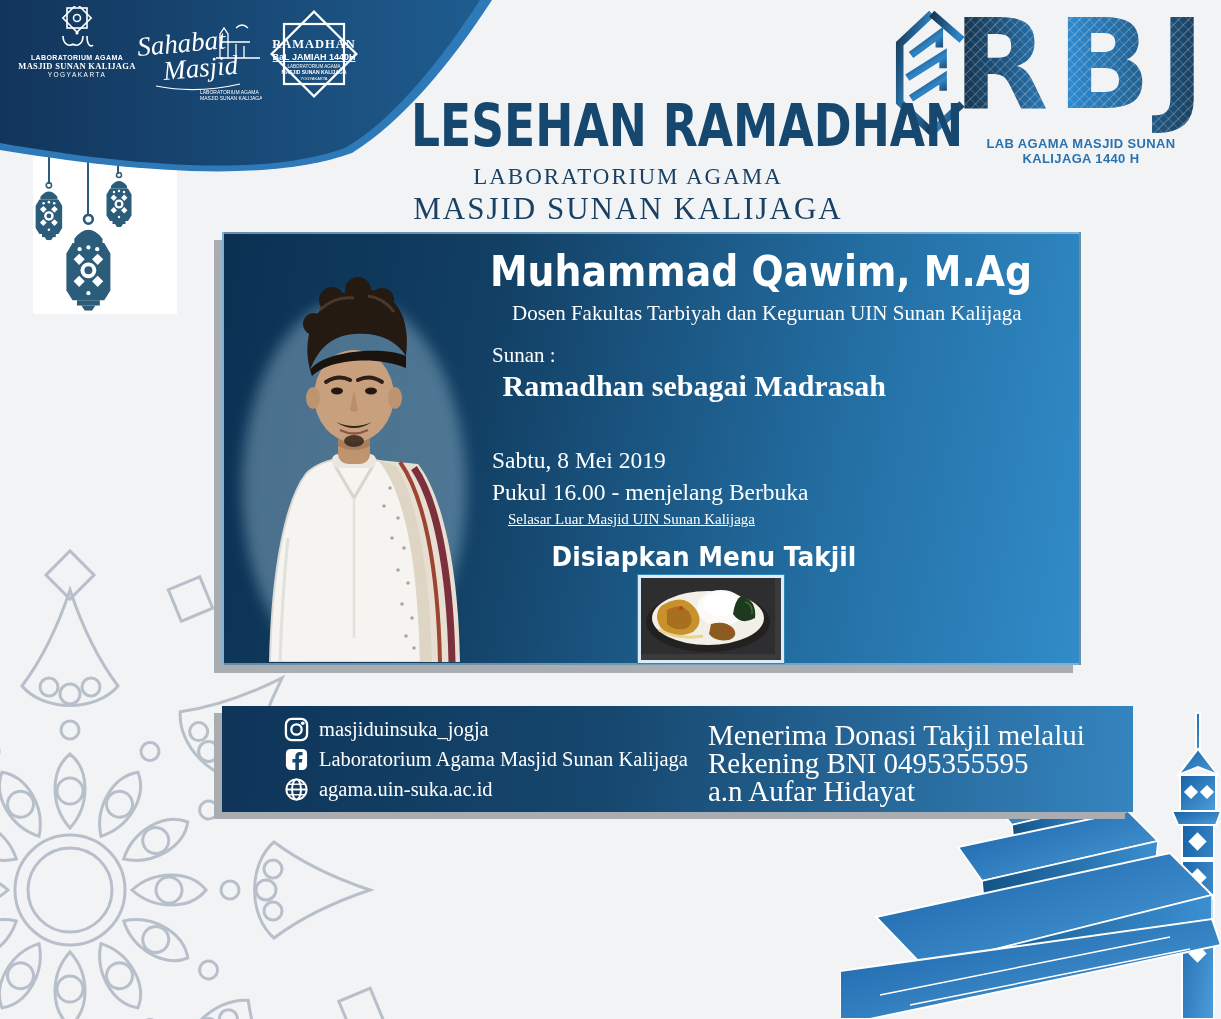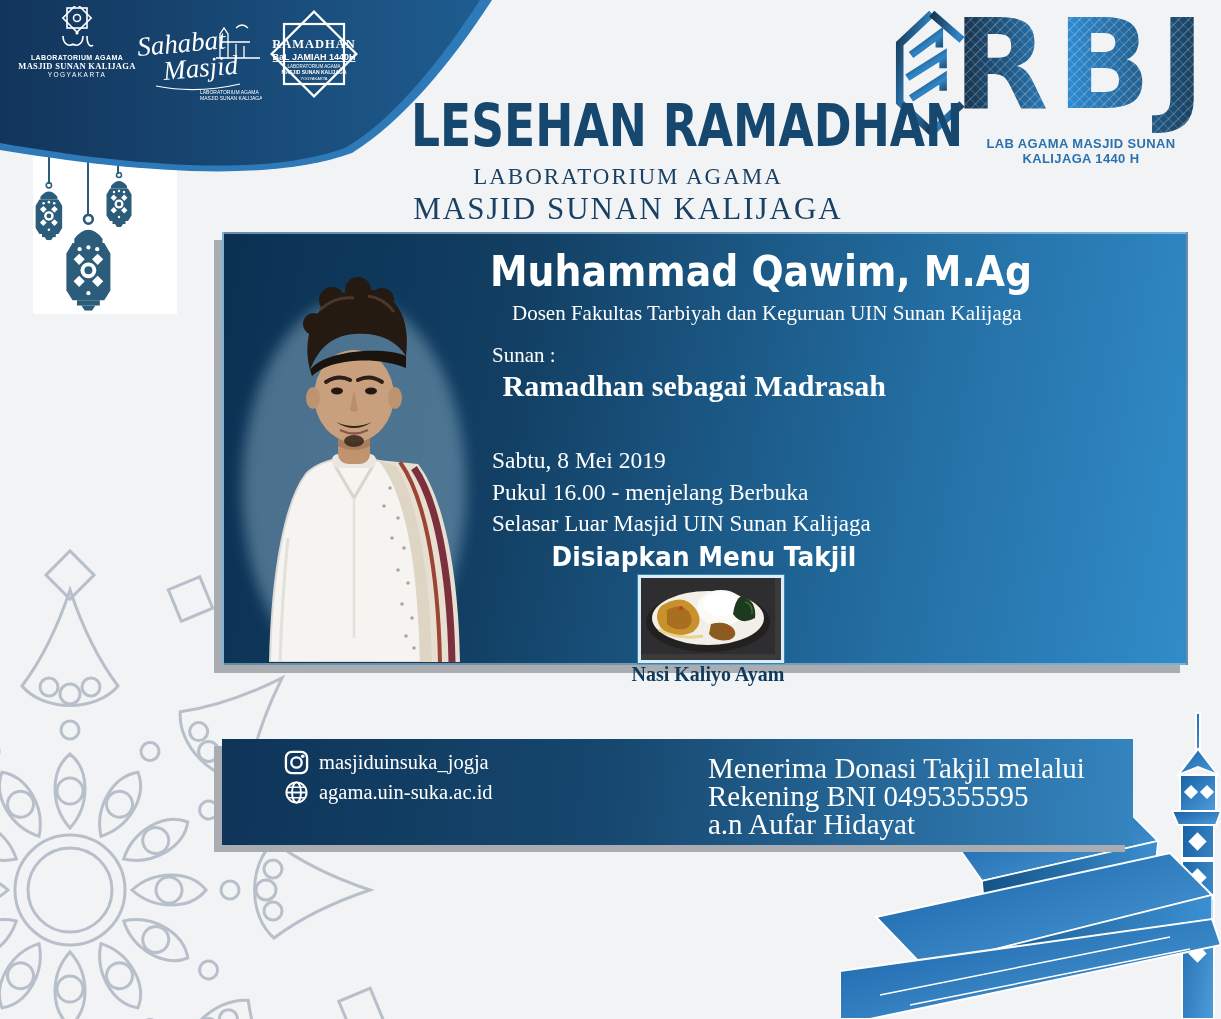--- a/index.html
+++ b/index.html
@@ -27,44 +27,44 @@
   .rbj-letters{left:950px;top:0px;width:266px;height:138px;z-index:3;}
   .rbj-subtitle{left:946px;top:136px;width:270px;text-align:center;font-size:13.5px;font-weight:bold;
     color:#2a72ae;letter-spacing:.4px;z-index:3;transform:scaleX(.96);transform-origin:center;}
   
   .title-block{left:342px;top:92px;width:572px;text-align:center;z-index:3;}
   .title-main{display:inline-block;font-family:"DejaVu Sans",sans-serif;font-weight:bold;font-size:57px;
     color:#16476e;letter-spacing:0px;transform:scale(.8,1.02);transform-origin:center top;white-space:nowrap;}
   .title-sub1{font-family:"Liberation Serif",serif;font-size:23px;color:#1a4064;letter-spacing:2px;margin-top:6px;}
   .title-sub2{font-family:"Liberation Serif",serif;font-size:31px;color:#1a4064;letter-spacing:2px;margin-top:1px;}
   
-  .card{left:222px;top:232px;width:966px;height:433px;z-index:3;
+  .card{left:222px;top:232px;width:859px;height:433px;z-index:3;
     background:linear-gradient(100deg,#0a3152 0%,#123f63 30%,#2470a5 72%,#318cc9 100%);
     box-shadow:-8px 8px 0 0 #a9adb2;border:2px solid rgba(188,215,234,.55);box-sizing:border-box;}
   .person{left:228px;top:238px;width:252px;height:424px;z-index:4;}
   .card-text{position:absolute;left:266px;top:13px;width:522px;height:407px;color:#fff;}
   .speaker-name{position:absolute;left:0;top:0;font-size:42px;font-weight:bold;white-space:nowrap;
     transform:scaleX(.9);transform-origin:left top;font-family:"DejaVu Sans",sans-serif;}
   .speaker-role{position:absolute;left:2px;top:54px;font-size:21px;white-space:nowrap;margin-left:20px;}
   .tema-label{position:absolute;left:2px;top:96px;font-size:21px;}
   .tema-1{position:absolute;left:0;top:122px;width:396px;text-align:right;font-size:30px;font-weight:bold;}
   .tema-2{position:absolute;left:0;top:158px;width:396px;text-align:center;font-size:30px;font-weight:bold;}
   .detail-date{position:absolute;left:2px;top:200px;font-size:23.5px;}
   .detail-time{position:absolute;left:2px;top:232px;font-size:23.5px;}
-  .detail-venue{position:absolute;left:2px;top:264px;font-size:23px;}
+  .detail-venue{position:absolute;left:18px;top:264px;font-size:15px;text-decoration:underline;}
   .menu-head{position:absolute;left:0;top:294px;width:428px;text-align:center;font-size:27px;font-weight:bold;
     font-family:"DejaVu Sans",sans-serif;transform:scaleX(.92);transform-origin:center;}
   .food{position:absolute;left:148px;top:328px;width:140px;height:82px;border:3px solid #d9ecf8;
     outline:1px solid #2f86b9;background:#3a3a3a;overflow:hidden;}
   .menu-caption{position:absolute;left:0;top:416px;width:436px;text-align:center;font-size:20px;
     font-weight:bold;color:#0e3a5c;}
   
   .footer-bar{left:222px;top:706px;width:911px;height:106px;z-index:3;
     background:linear-gradient(95deg,#0e3458 0%,#16476e 42%,#3585c0 100%);
-    box-shadow:-8px 7px 0 0 #a9adb2;color:#fff;margin-top:33px;}
+    box-shadow:-8px 7px 0 0 #a9adb2;color:#fff;}
   .social{position:absolute;left:62px;top:8px;}
   .social-row{display:flex;align-items:center;height:30px;}
   .social-row svg{width:25px;height:25px;margin-right:10px;flex:none;}
   .social-label{font-size:20.5px;white-space:nowrap;}
   .donation{position:absolute;left:486px;top:15px;font-size:29px;line-height:28px;}
   
   .mandala{left:-280px;top:540px;width:700px;height:700px;z-index:0;}
   .mosque{left:840px;top:705px;width:381px;height:314px;z-index:1;}
 </style>
 </head>
@@ -327,21 +327,20 @@
           <path d="M100,18 q16,4 14,22 q-14,8 -22,-4 q2,-14 8,-18" fill="#1d3a1e"></path>
           <path d="M104,24 q8,2 7,12" stroke="#3c6b32" fill="none" stroke-width="1.5"></path>
           <path d="M20,28 q22,-14 34,2 q10,14 -2,24 q-20,8 -32,-4 q-8,-12 0,-22" fill="#c9912c"></path>
           <path d="M26,32 q14,-8 22,2 q6,10 -2,16 q-12,4 -20,-4" fill="#a86f1e"></path>
           <path d="M70,46 q14,-4 22,4 q6,8 -4,12 q-14,2 -20,-6" fill="#8a5c20"></path>
           <circle cx="40" cy="30" r="2" fill="#c23b2a"></circle>
             <circle cx="88" cy="52" r="2" fill="#c23b2a"></circle>
           <path d="M18,52 q20,10 44,6" stroke="#e8d48a" fill="none" stroke-width="3"></path>
         </svg>
       </div>
-      <div class="menu-caption">Nasi Kaliyo Ayam</div>
     </div>
   </div>
 
   <svg class="abs person" viewBox="0 0 252 424">
     <defs>
       <filter id="soft" x="-30%" y="-30%" width="160%" height="160%">
         <feGaussianBlur stdDeviation="7"></feGaussianBlur>
       </filter>
     </defs>
     <ellipse cx="126" cy="250" rx="112" ry="190" fill="#bfe0f2" opacity=".35" filter="url(#soft)"></ellipse>
@@ -395,20 +394,27 @@
       <div class="social-row">
         <svg viewBox="0 0 26 26">
           <rect x="2" y="2" width="22" height="22" rx="6" fill="none" stroke="#fff" stroke-width="2.4"></rect>
           <circle cx="13" cy="13" r="5.4" fill="none" stroke="#fff" stroke-width="2.4"></circle>
           <circle cx="19.5" cy="6.5" r="1.9" fill="#fff"></circle>
         </svg>
         <span class="social-label">masjiduinsuka_jogja</span>
       </div>
       <div class="social-row">
         <svg viewBox="0 0 26 26">
+          <rect x="2" y="2" width="22" height="22" rx="5" fill="#fff"></rect>
+          <path d="M15.5,24 v-8 h3 l.6,-3.4 h-3.6 v-2.2 c0,-1.1.5,-1.9 2,-1.9 h1.8 V5.4 c-.4,-.1-1.6,-.2-2.9,-.2 -2.9,0-4.6,1.6-4.6,4.6 v2.8 h-3 V16 h3 v8 Z" fill="#16476e"></path>
+        </svg>
+        <span class="social-label">Laboratorium Agama Masjid Sunan Kalijaga</span>
+      </div>
+      <div class="social-row">
+        <svg viewBox="0 0 26 26">
           <g fill="none" stroke="#fff" stroke-width="2">
             <circle cx="13" cy="13" r="10.5"></circle>
             <ellipse cx="13" cy="13" rx="4.6" ry="10.5"></ellipse>
             <line x1="2.5" y1="13" x2="23.5" y2="13"></line>
             <line x1="4" y1="7.5" x2="22" y2="7.5" stroke-width="1.5"></line>
             <line x1="4" y1="18.5" x2="22" y2="18.5" stroke-width="1.5"></line>
           </g>
         </svg>
         <span class="social-label">agama.uin-suka.ac.id</span>
       </div>

